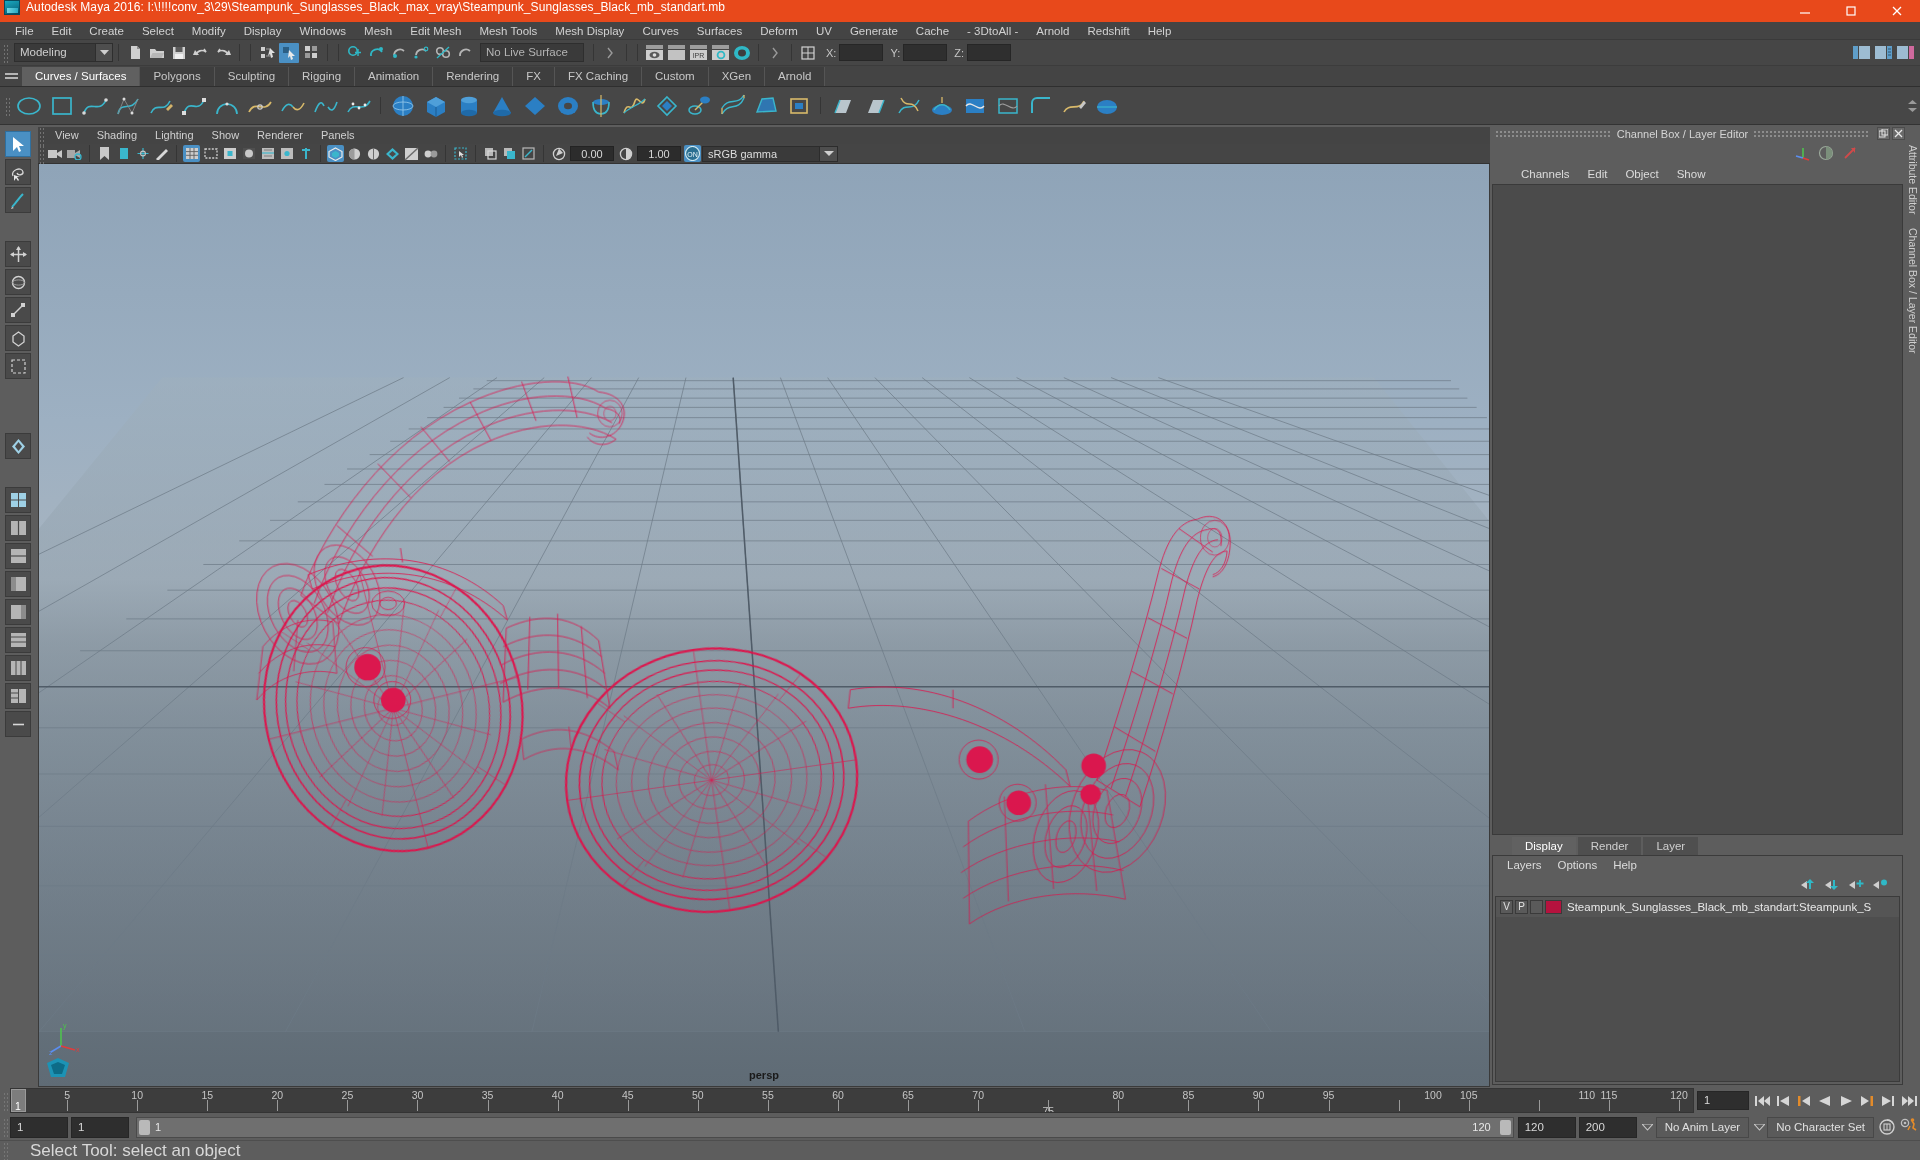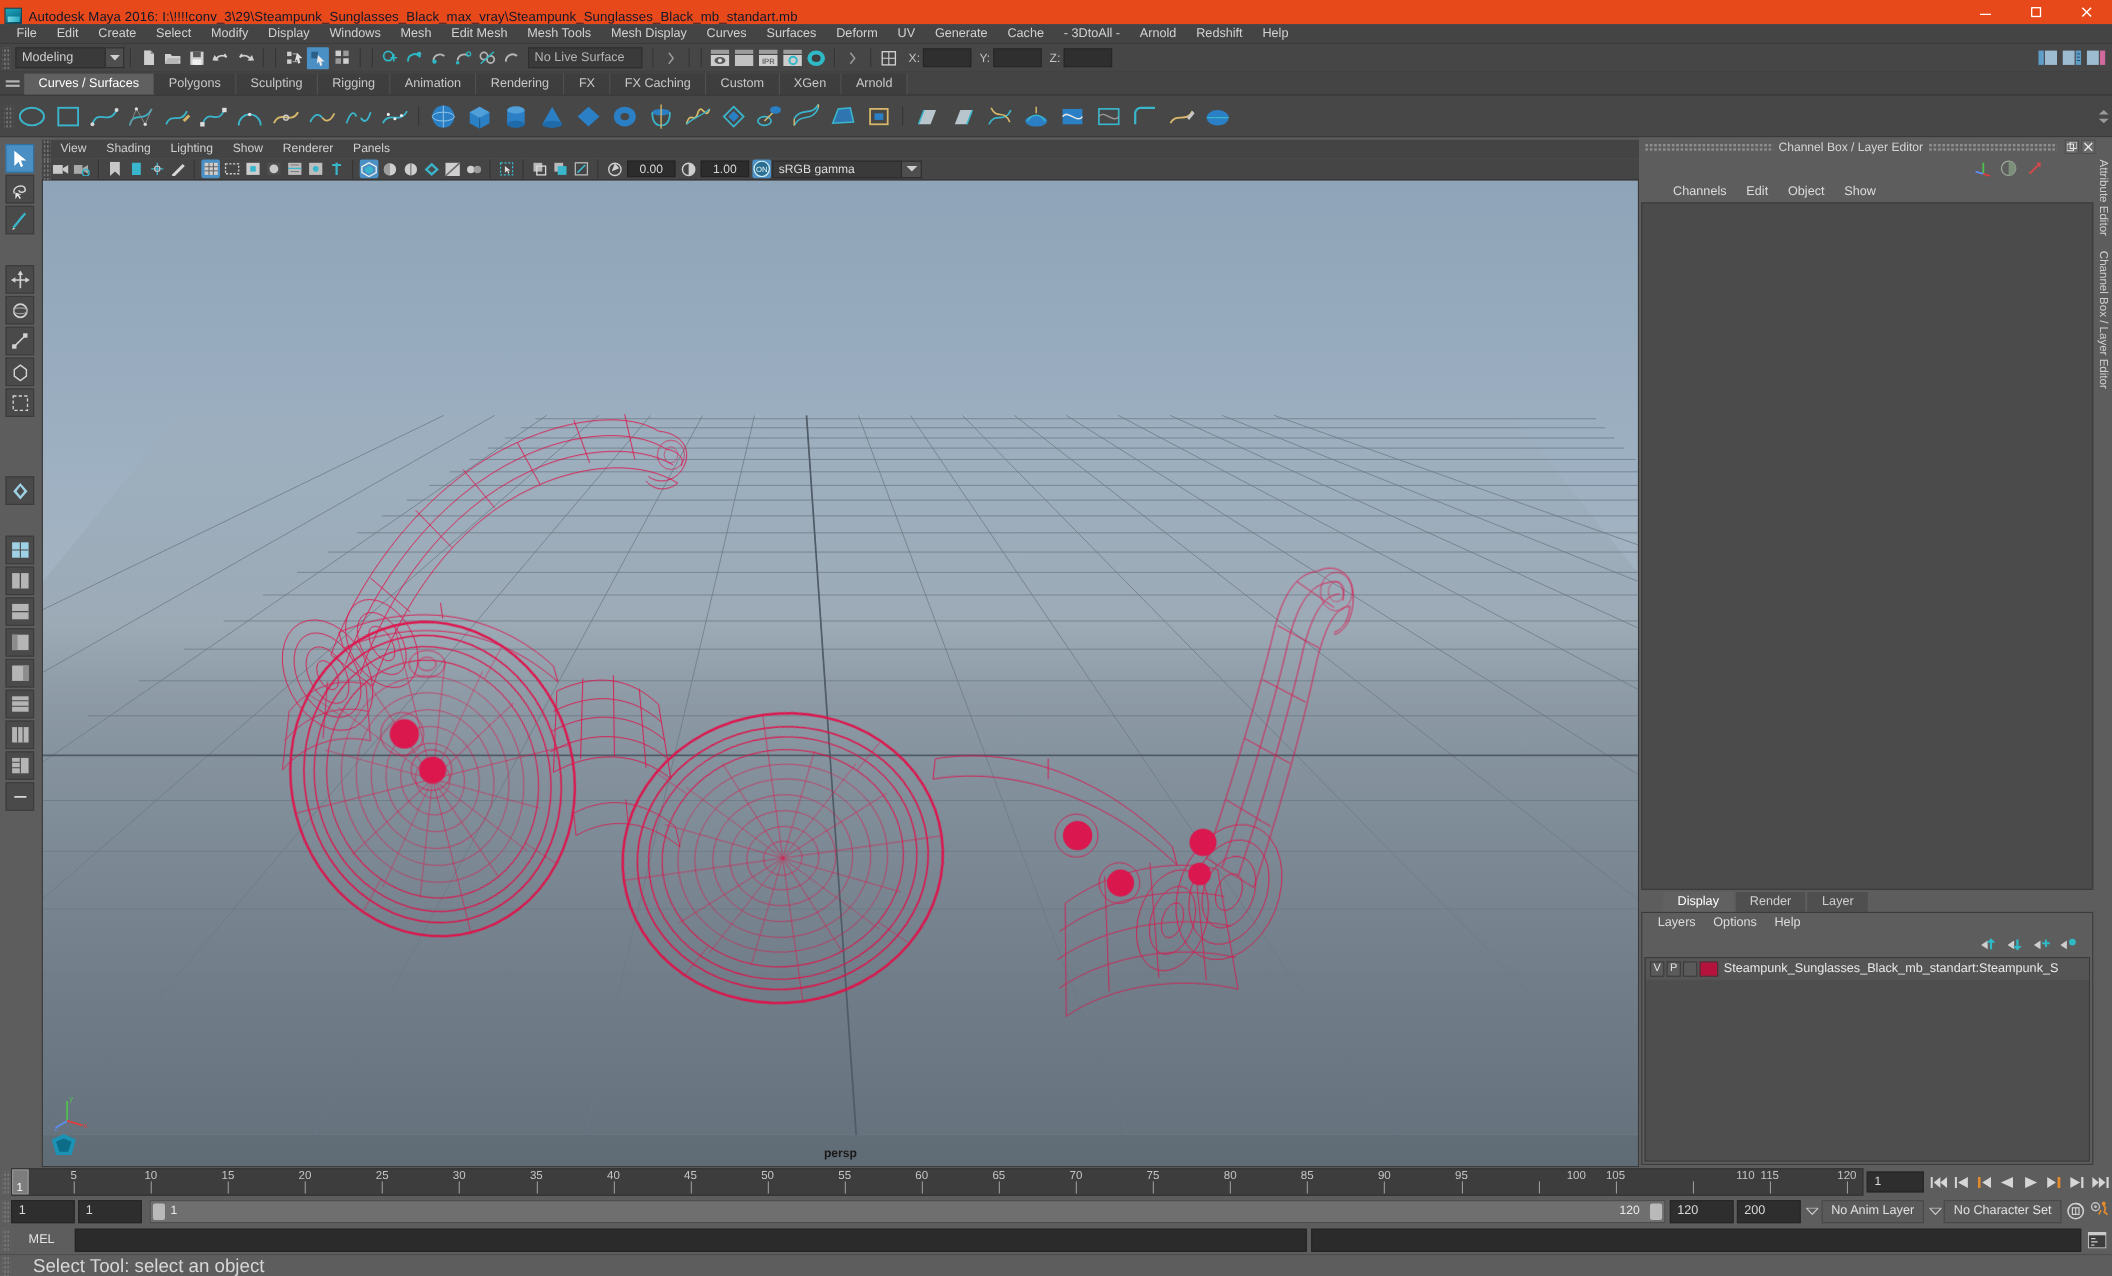--- a/index.html
+++ b/index.html
@@ -7,22 +7,22 @@
     width: 1920px; height: 1160px;
     background: #5d5d5d;
     font-family: "Liberation Sans", sans-serif;
     overflow: hidden;
     -webkit-font-smoothing: antialiased;
   }
   .app { width: 1920px; height: 1160px; display: flex; flex-direction: column; position: relative; }
 
   
   .titlebar {
-    height: 22px; background: #e8491b; display: flex; align-items: flex-end;
-    color: #0f172a; font-size: 12px; flex: none;
+    height: 22px; background: #e8491b; display: flex; align-items: flex-start;
+    color: #ffffff; font-size: 12px; flex: none;
   }
   .titlebar .tlogo {
     width: 16px; height: 15px; margin: 0 6px 0 4px; flex: none;
     background: linear-gradient(160deg,#1aa9c0 0%, #0f7d95 55%, #063f55 100%);
     border: 1px solid #0a4a5c; position: relative;
   }
   .titlebar .tlogo:after {
     content:''; position:absolute; left:2px; bottom:1px; width:11px; height:5px;
     background: linear-gradient(90deg,#7fe0ea,#2ab2cc); opacity:.9;
   }
@@ -1427,21 +1427,21 @@
           <div class="ticklabel" style="left: 686.817px;">50</div>
           <div class="tickmark" style="left: 756.9px;"></div>
           <div class="ticklabel" style="left: 756.9px;">55</div>
           <div class="tickmark" style="left: 826.983px;"></div>
           <div class="ticklabel" style="left: 826.983px;">60</div>
           <div class="tickmark" style="left: 897.067px;"></div>
           <div class="ticklabel" style="left: 897.067px;">65</div>
           <div class="tickmark" style="left: 967.15px;"></div>
           <div class="ticklabel" style="left: 967.15px;">70</div>
           <div class="tickmark" style="left: 1037.23px;"></div>
-          <div class="ticklabel" style="left: 1037.23px;">75</div>
+          <div class="ticklabel" style="left: 1037.23px; margin-top: 16px;">75</div>
           <div class="tickmark" style="left: 1107.32px;"></div>
           <div class="ticklabel" style="left: 1107.32px;">80</div>
           <div class="tickmark" style="left: 1177.4px;"></div>
           <div class="ticklabel" style="left: 1177.4px;">85</div>
           <div class="tickmark" style="left: 1247.48px;"></div>
           <div class="ticklabel" style="left: 1247.48px;">90</div>
           <div class="tickmark" style="left: 1317.57px;"></div>
           <div class="ticklabel" style="left: 1317.57px;">95</div>
           <div class="tickmark" style="left: 1387.65px;"></div>
           <div class="ticklabel" style="left: 1422px;">100</div>
@@ -1542,31 +1542,18 @@
       <svg width="20" height="18">
           <circle cx="6" cy="5" r="3.6" fill="none" stroke="#bfbfbf" stroke-width="1.3"></circle>
           <circle cx="6" cy="5" r="1.3" fill="#bfbfbf"></circle>
           <path d="M13 3l2 3-1 4 3 2" stroke="#e38b2a" stroke-width="1.6" fill="none"></path>
           <circle cx="13.5" cy="2" r="1.8" fill="#e38b2a"></circle>
           <path d="M11 8l-2 4" stroke="#e38b2a" stroke-width="1.5"></path>
         </svg>
     </div>
   </div>
 
-  <div class="cmdrow">
-    <div class="grip"></div>
-    <div class="mellabel">MEL</div>
-    <div class="cmdinput"></div>
-    <div class="cmdoutput"></div>
-    <div class="cmdicon">
-      <svg width="17" height="15">
-          <rect x="0" y="0" width="17" height="15" fill="#cbcbcb"></rect>
-          <rect x="1" y="3" width="15" height="11" fill="#3c3c3c"></rect>
-          <path d="M3 6h4M3 9h6M3 12h3" stroke="#cbcbcb" stroke-width="1.1"></path>
-        </svg>
-    </div>
-  </div>
 
   <div class="statusline">
     <div class="grip"></div>
     <div class="statustext">Select Tool: select an object</div>
   </div>
 </div>
 
 </body></html>

